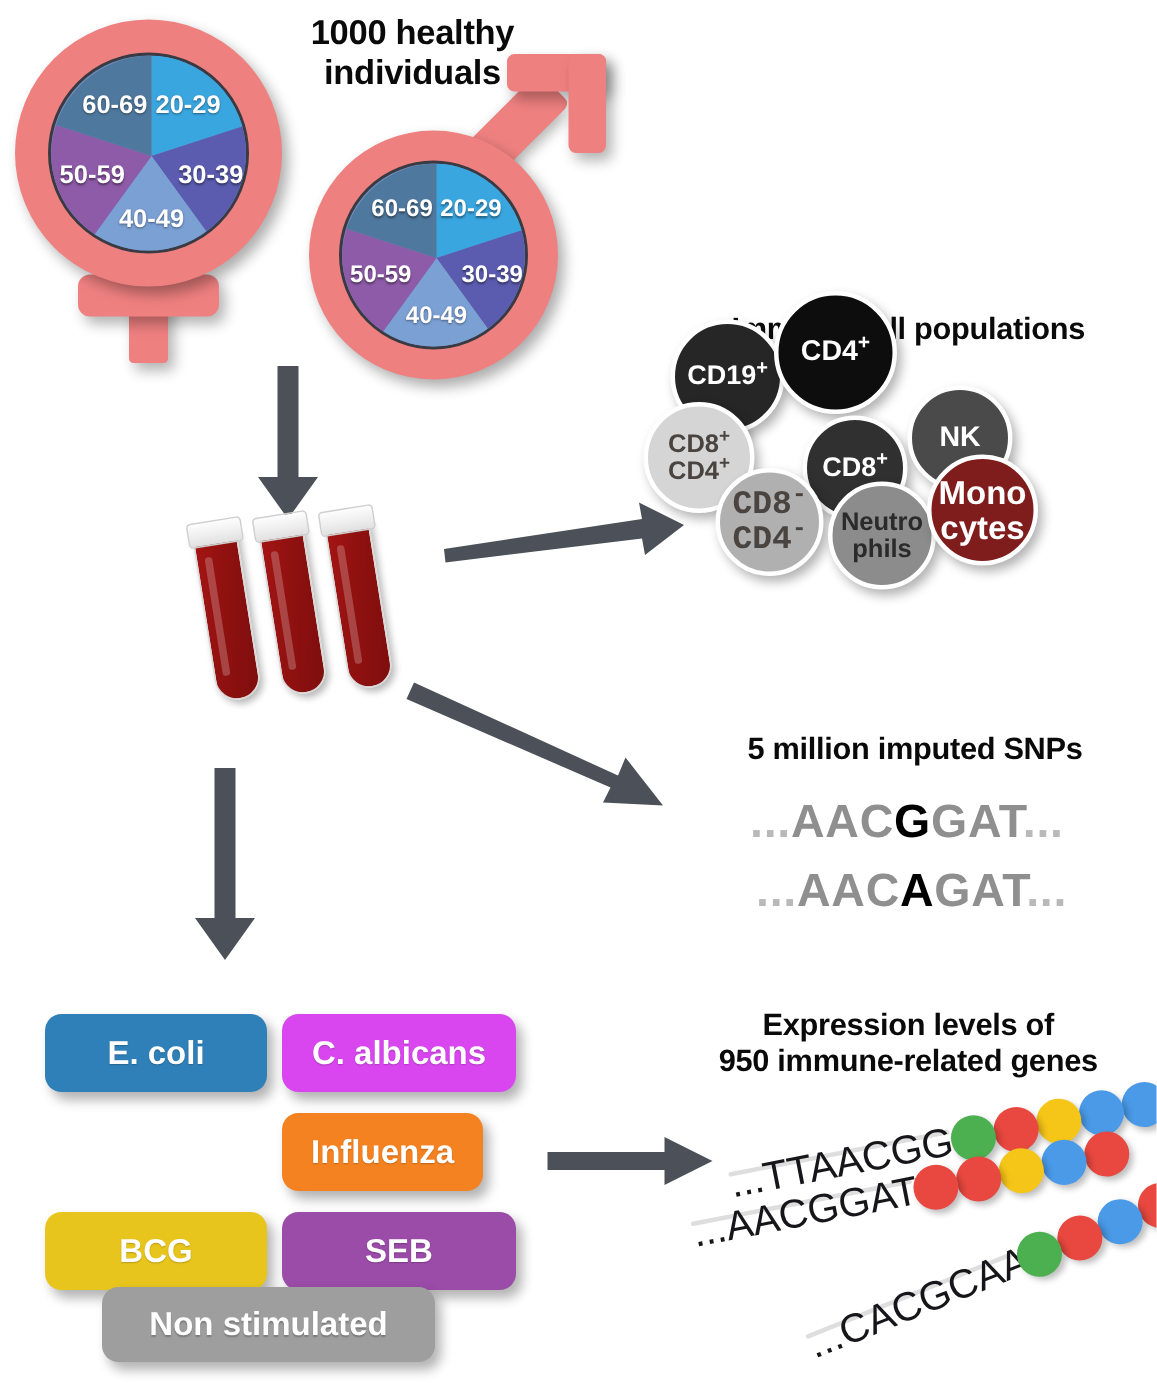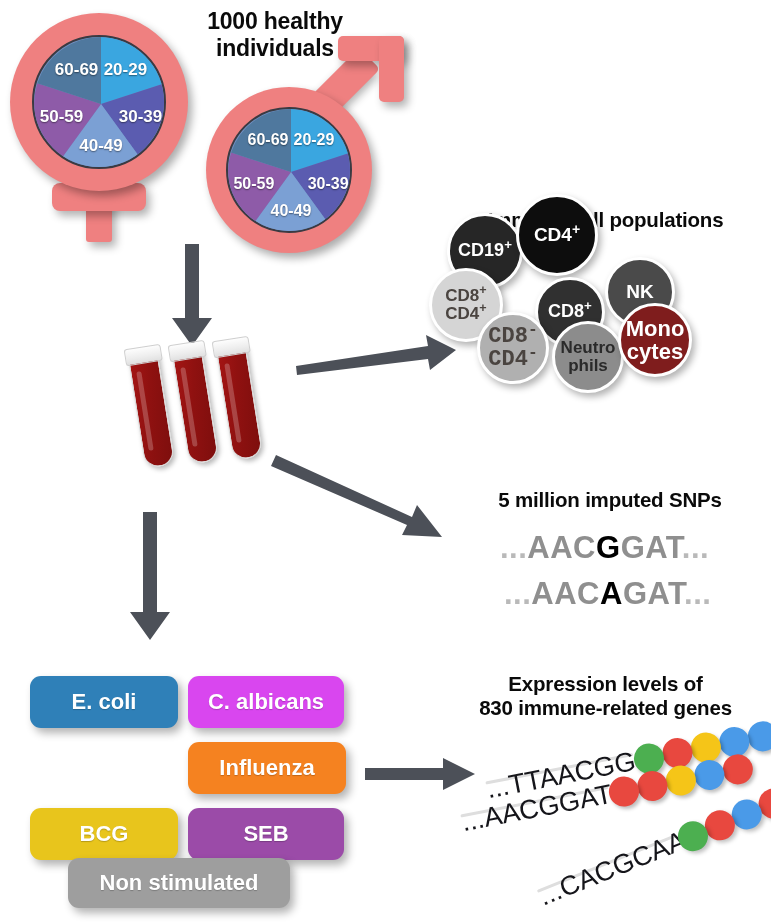--- a/index.html
+++ b/index.html
@@ -236,41 +236,41 @@
       <div class="snp-row" style="left: 4px; top: 46px;"><span class="snp-dim">...</span><span class="snp-mid">AAC</span><span class="snp-hi">A</span><span class="snp-mid">GAT</span><span class="snp-dim">...</span></div>
     </div>
 
   <div class="abs" id="stimuli-block" style="left:0;top:0;width:771px;height:922px;pointer-events:none;">
       <div class="pill" style="left: 30px; top: 676px; width: 148px; height: 52px; background: rgb(47, 128, 184); z-index: 30; pointer-events: auto;">
         <span>E. coli</span>
       </div>
       <div class="pill" style="left: 188px; top: 676px; width: 156px; height: 52px; background: #d946ef; z-index: 31; pointer-events: auto;">
         <span>C. albicans</span>
       </div>
-      <div class="pill" style="left: 188px; top: 742px; width: 158px; height: 52px; background: rgb(245, 130, 32); z-index: 33; pointer-events: auto;">
+      <div class="pill" style="left: 188px; top: 742px; width: 134px; height: 52px; background: rgb(245, 130, 32); z-index: 33; pointer-events: auto;">
         <span>Influenza</span>
       </div>
       <div class="pill" style="left: 30px; top: 808px; width: 148px; height: 52px; background: rgb(232, 197, 28); z-index: 34; pointer-events: auto;">
         <span>BCG</span>
       </div>
       <div class="pill" style="left: 188px; top: 808px; width: 156px; height: 52px; background: rgb(155, 75, 168); z-index: 35; pointer-events: auto;">
         <span>SEB</span>
       </div>
       <div class="pill" style="left: 68px; top: 858px; width: 222px; height: 50px; background: rgb(158, 158, 158); z-index: 36; pointer-events: auto;">
         <span>Non stimulated</span>
       </div>
     </div>
 
   <svg class="arrow-svg" style="left:365px;top:758px;width:110px;height:32px;" viewBox="0 0 110 32">
     <path d="M0,10 H78 V0 L110,16 L78,32 V22 H0 Z" fill="#4c5058"></path>
   </svg>
 
   <div class="title abs" id="title-expression">
     <div>Expression levels of</div>
-    <div>830 immune-related genes</div>
+    <div>950 immune-related genes</div>
   </div>
   <div class="abs" id="strand-block" style="left:0;top:0;width:771px;height:922px;pointer-events:none;">
       <div class="strand" style="left: 487px; top: 772px; width: 312px; height: 36px; transform: rotate(-11deg); z-index: 50;">
         <div class="strand-line" style="width: 150px; top: 30%;"></div>
         <div class="strand-txt">...TTAACGG</div>
         <div class="bead" style="width: 30px; height: 30px; left: 150px; background: rgb(76, 175, 80); z-index: 10;"></div>
         <div class="bead" style="width: 30px; height: 30px; left: 179px; background: rgb(232, 72, 63); z-index: 9;"></div>
         <div class="bead" style="width: 30px; height: 30px; left: 208px; background: rgb(245, 197, 24); z-index: 8;"></div>
         <div class="bead" style="width: 30px; height: 30px; left: 237px; background: rgb(74, 154, 232); z-index: 7;"></div>
         <div class="bead" style="width: 30px; height: 30px; left: 266px; background: rgb(74, 154, 232); z-index: 6;"></div>

